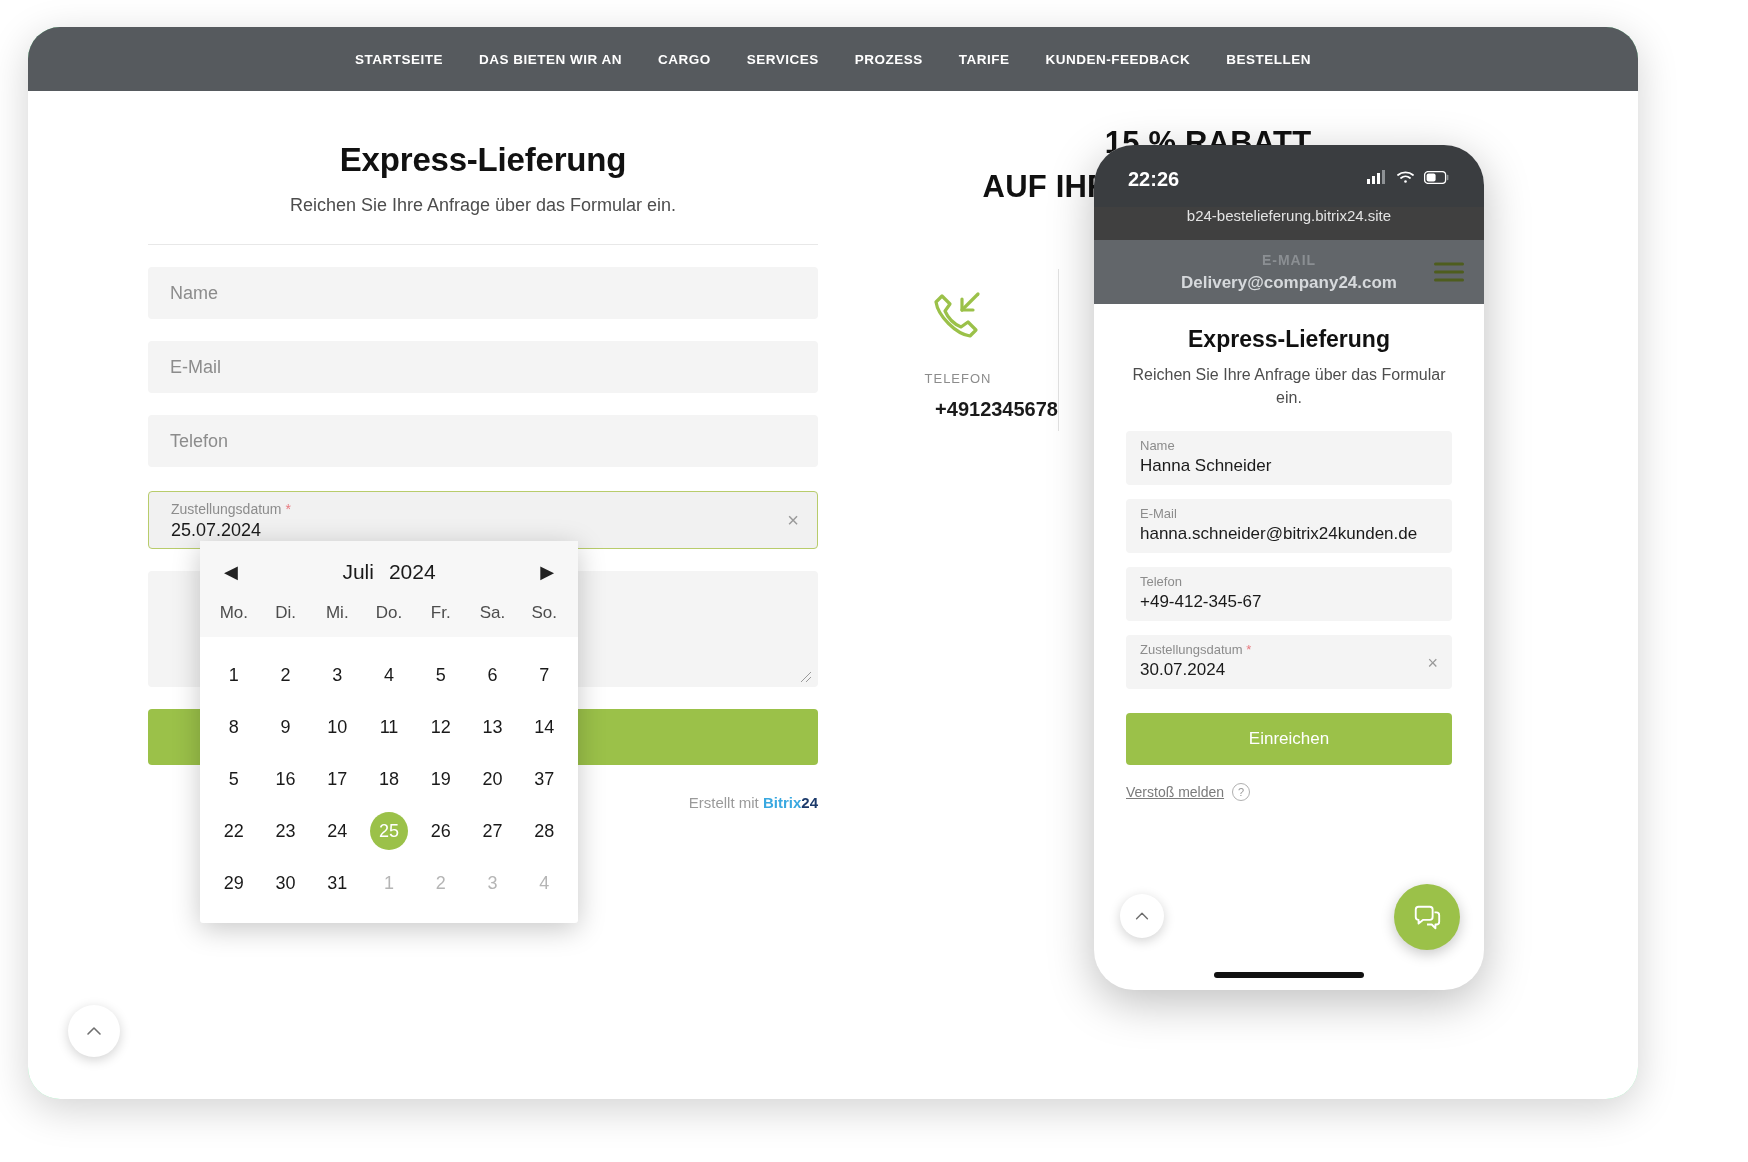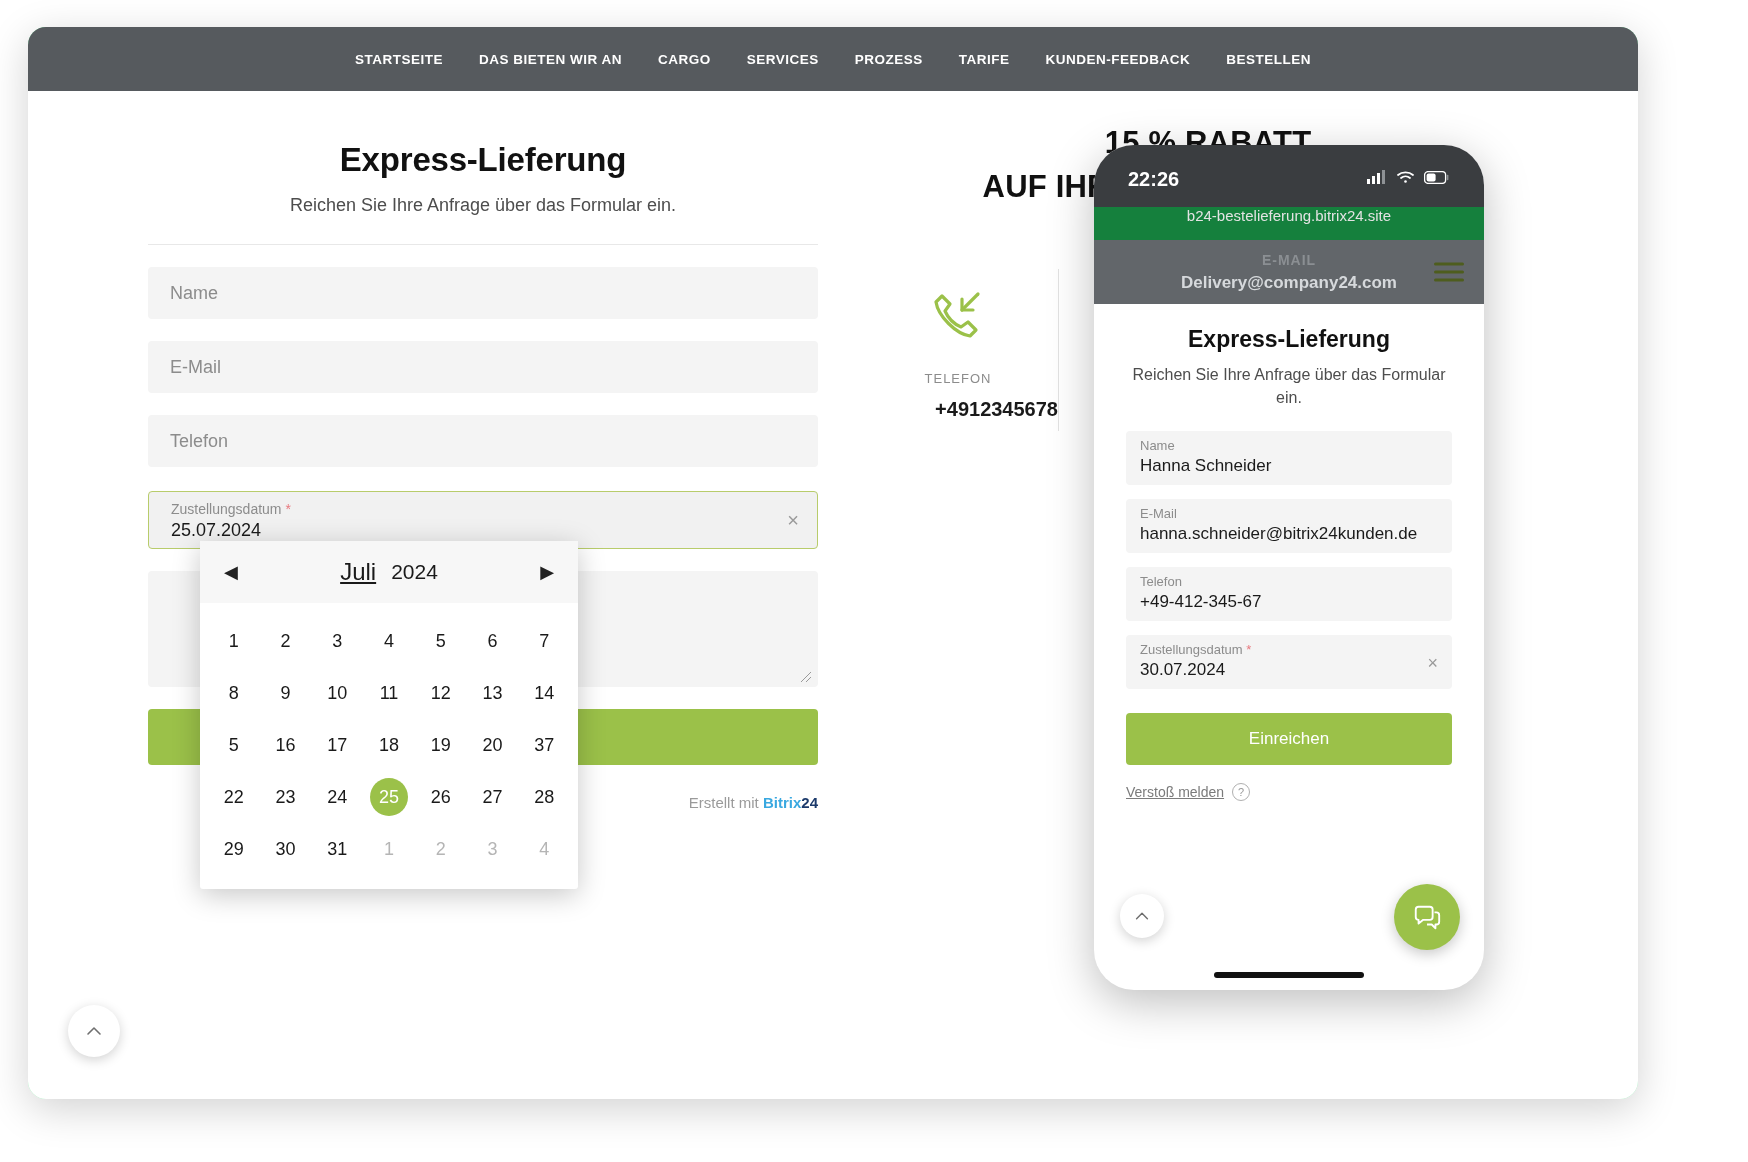--- a/index.html
+++ b/index.html
@@ -17,21 +17,21 @@
   }
 
   
   .desktop-card {
     position: absolute;
     left: 28px;
     top: 27px;
     width: 1610px;
     height: 1072px;
     background: #86efac;
-    border-radius: 18px;
+    border-radius: 32px;
     box-shadow: 0 10px 40px rgba(0,0,0,0.18);
     overflow: hidden;
   }
   .topnav {
     height: 64px;
     background: #565a5e;
     display: flex;
     align-items: center;
     justify-content: center;
     gap: 36px;
@@ -181,21 +181,21 @@
   }
   .cal-nav {
     position: absolute;
     font-size: 18px;
     color: #222;
     cursor: pointer;
     user-select: none;
   }
   .cal-nav.prev { left: 24px; }
   .cal-nav.next { right: 24px; }
-  .cal-month { font-size: 24px; color: #1a1a1a; text-decoration: underline; }
+  .cal-month { font-size: 21px; color: #1a1a1a; }
   .cal-year  { font-size: 21px; color: #1a1a1a; margin-left: 15px; }
   .cal-dow {
     background: #f7f7f7;
     display: grid;
     grid-template-columns: repeat(7, 1fr);
     padding: 0 8px 14px 8px;
   }
   .cal-dow div {
     text-align: center;
     font-size: 17px;
@@ -308,21 +308,21 @@
     padding: 6px 34px 0 34px;
     box-sizing: border-box;
   }
   .phone-time {
     color: #ffffff;
     font-size: 20px;
     font-weight: bold;
   }
   .status-icons { display: flex; align-items: center; gap: 9px; }
   .phone-url {
-    background: #15803d;
+    background: #404040;
     color: #e3e3e3;
     font-size: 15px;
     text-align: center;
     padding-bottom: 16px;
   }
   .phone-header {
     background: #62666a;
     height: 64px;
     display: flex;
     align-items: center;
@@ -520,20 +520,29 @@
           <span class="b1">Bitrix</span><span class="b2">24</span>
         </div>
       </div>
 
       <div class="calendar">
         <div class="cal-head">
           <div class="cal-nav prev">◀</div>
           <div class="cal-month">Juli</div>
           <div class="cal-year">2024</div>
           <div class="cal-nav next">▶</div>
+        </div>
+        <div class="cal-dow">
+          <div>Mo.</div>
+          <div>Di.</div>
+          <div>Mi.</div>
+          <div>Do.</div>
+          <div>Fr.</div>
+          <div>Sa.</div>
+          <div>So.</div>
         </div>
         <div class="cal-grid" id="cal-grid">
             <div class="cal-cell">
               <span>1</span>
             </div>
             <div class="cal-cell">
               <span>2</span>
             </div>
             <div class="cal-cell">
               <span>3</span>

